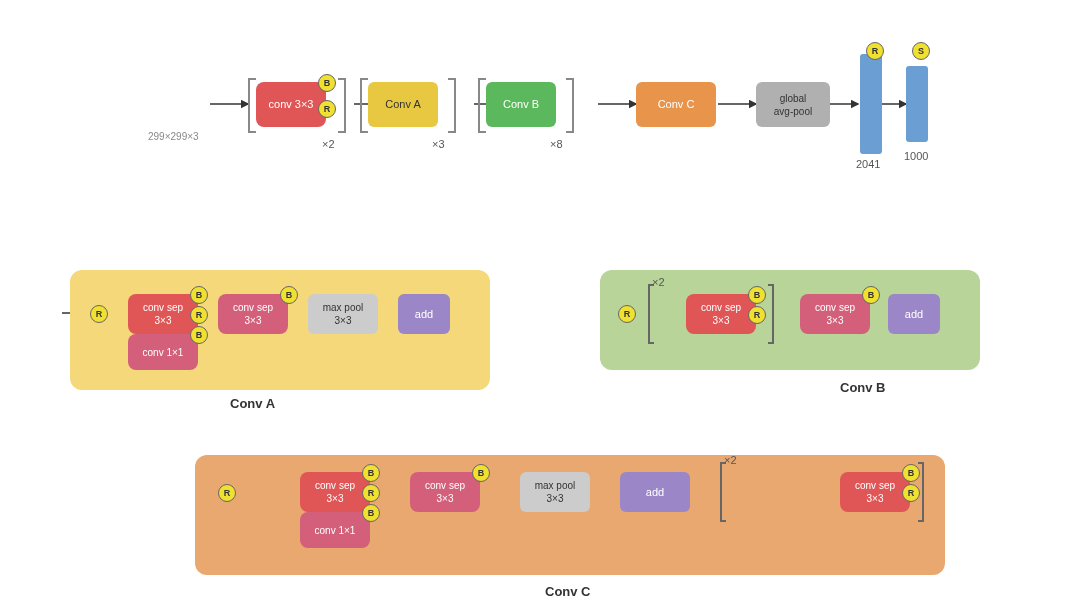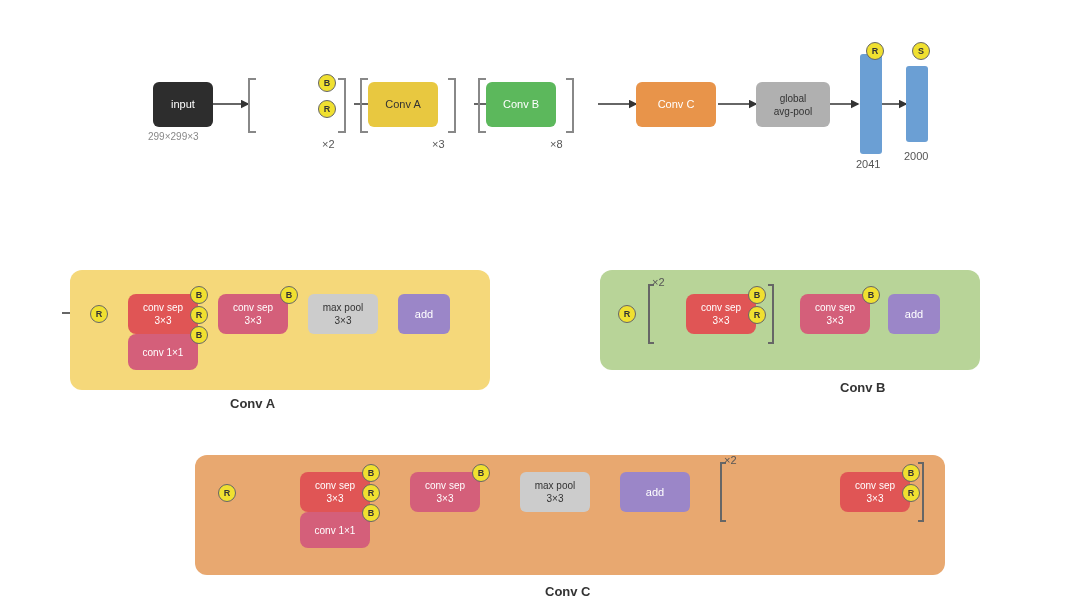--- a/index.html
+++ b/index.html
@@ -147,27 +147,27 @@
     <line x1="380" y1="524" x2="655" y2="524" stroke="#333" stroke-width="1.5"></line>
     <line x1="655" y1="524" x2="655" y2="508" stroke="#333" stroke-width="1.5" marker-end="url(#arrow)"></line>
 
     <defs>
       <marker id="arrow" markerWidth="6" markerHeight="6" refX="5" refY="3" orient="auto">
         <path d="M0,0 L0,6 L6,3 z" fill="#333"></path>
       </marker>
     </defs>
   </svg>
 
-  <div class="box box-dark" style="left:153px; top:82px; width:60px; height:45px;">
-    <span>input</span>
-  </div>
   <div class="dim-label" style="left:148px; top:131px;">299×299×3</div>
 
   <div style="position:absolute; left:248px; top:78px; width:8px; height:55px; border-left:2px solid #888; border-top:2px solid #888; border-bottom:2px solid #888;"></div>
 
+  <div class="box box-red" style="left:256px; top:82px; width:70px; height:45px;">
+    <span>conv 3×3</span>
+  </div>
 
   <div class="badge badge-b" style="left:318px; top:74px;">B</div>
 
   <div class="badge badge-r" style="left:318px; top:100px;">R</div>
 
   <div style="position:absolute; left:338px; top:78px; width:8px; height:55px; border-right:2px solid #888; border-top:2px solid #888; border-bottom:2px solid #888;"></div>
   <div class="repeat-label" style="left:322px; top:138px;">×2</div>
 
   <div style="position:absolute; left:360px; top:78px; width:8px; height:55px; border-left:2px solid #888; border-top:2px solid #888; border-bottom:2px solid #888;"></div>
 
@@ -195,21 +195,21 @@
     <span style="white-space:pre-line; font-size:10px;">global
 avg-pool</span>
   </div>
 
   <div class="box" style="left:860px; top:54px; width:22px; height:100px; background:#6b9fd4; border-radius:3px;"></div>
   <div class="badge badge-r" style="left:866px; top:42px;">R</div>
   <div class="size-label" style="left:856px; top:158px;">2041</div>
 
   <div class="box" style="left:906px; top:66px; width:22px; height:76px; background:#6b9fd4; border-radius:3px;"></div>
   <div class="badge badge-b" style="left:912px; top:42px;">S</div>
-  <div class="size-label" style="left:904px; top:150px;">2000</div>
+  <div class="size-label" style="left:904px; top:150px;">1000</div>
 
   <div class="bg-panel bg-yellow" style="left:70px; top:270px; width:420px; height:120px;"></div>
 
   <div class="badge badge-r" style="left:90px; top:305px;">R</div>
 
   <div class="box box-red" style="left:128px; top:294px; width:70px; height:40px; font-size:10px; white-space:pre-line;">
     <span style="white-space:pre-line;">conv sep
 3×3</span>
   </div>
   <div class="badge badge-b" style="left:190px; top:286px;">B</div>

